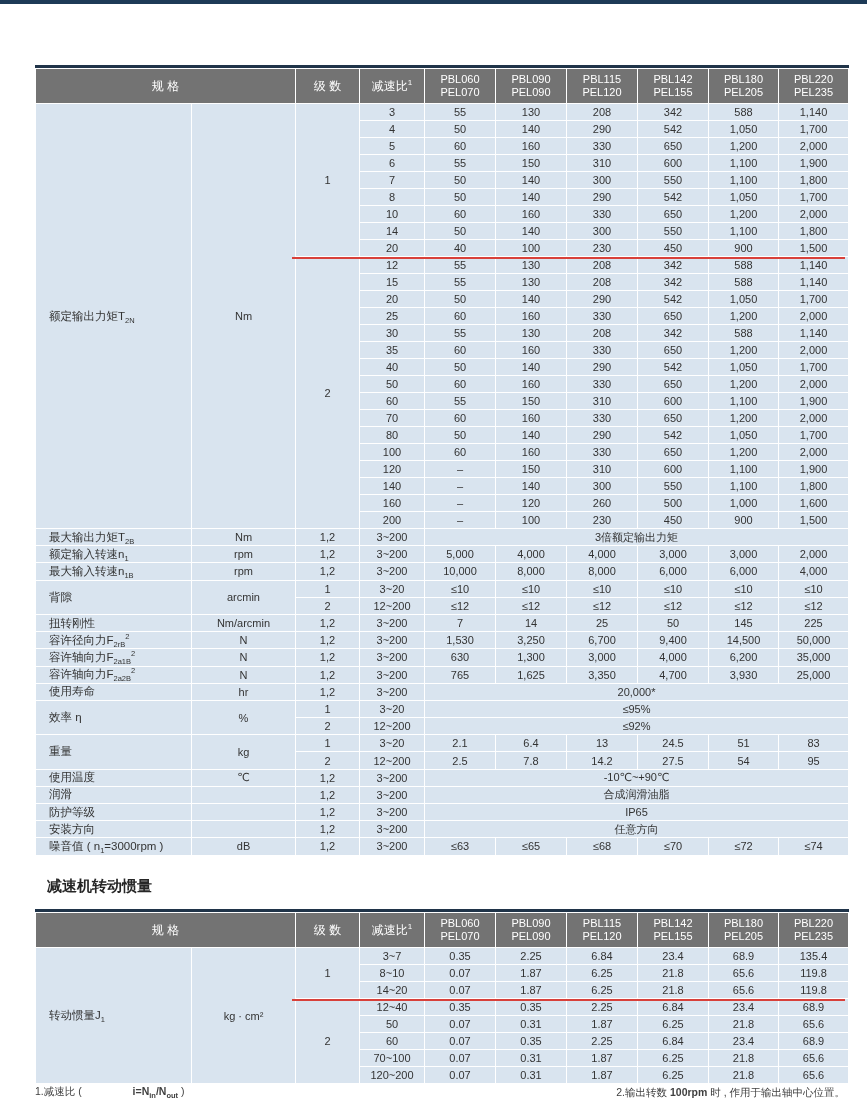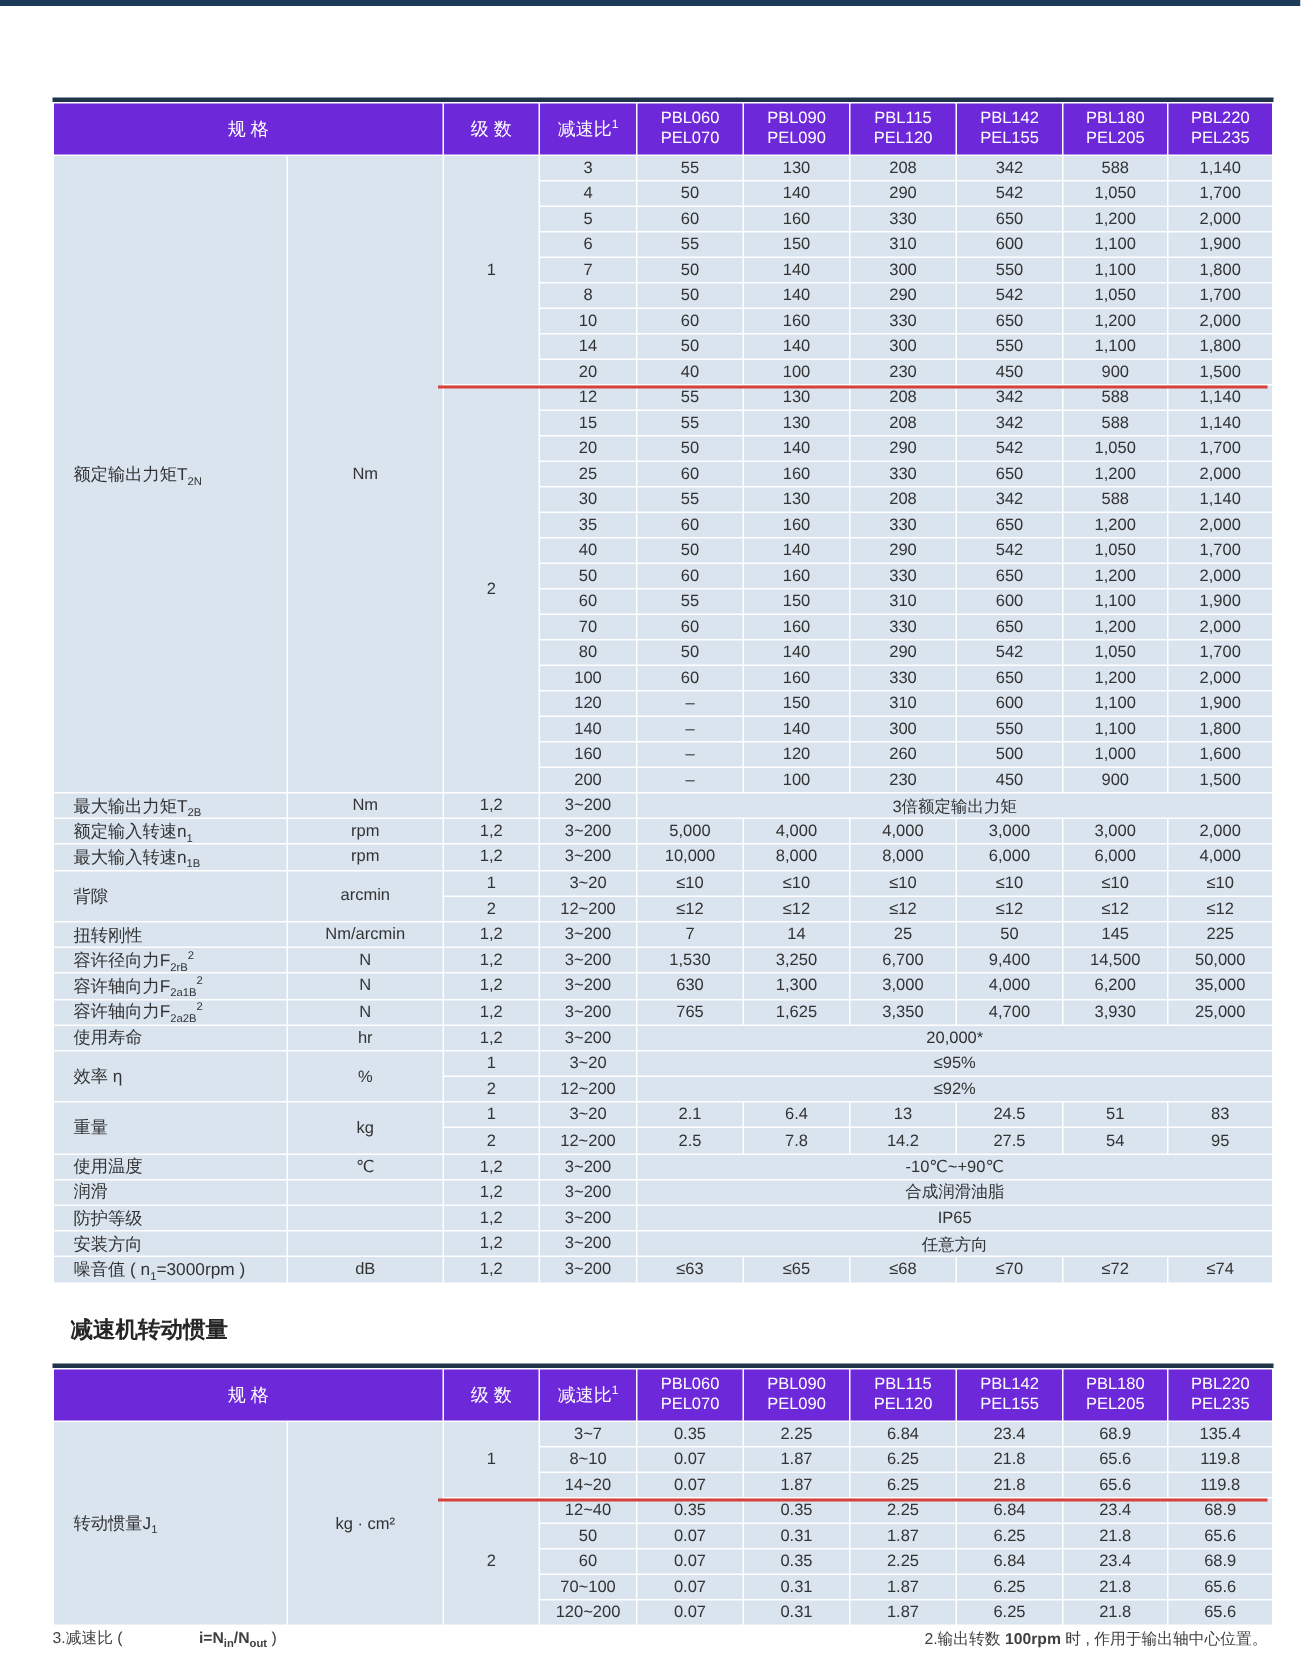--- a/index.html
+++ b/index.html
@@ -15,21 +15,21 @@
 
   table.tbl{
     position:absolute;left:35px;width:803px;
     border-collapse:separate;border-spacing:1px;table-layout:fixed;
     border-top:3px solid #203449;
   }
   #table1{top:65px;}
   #table2{top:909px;}
 
   .tbl th{
-    background:#6d28d9;color:#ffffff;font-weight:normal;font-size:12px;
+    background:#737373;color:#ffffff;font-weight:normal;font-size:12px;
     text-align:center;vertical-align:middle;padding:0;height:34px;white-space:nowrap;
   }
   .tbl th div{line-height:13px;font-size:11px;}
   .tbl td{
     background:#d9e4ef;color:#333333;font-size:11px;text-align:center;
     vertical-align:middle;padding:0;white-space:nowrap;overflow:hidden;
   }
   tr.rr td{height:16px;}
   tr.sr td{height:16.2px;}
   tr.ir td{height:16px;}
@@ -632,16 +632,16 @@
           <td>0.31</td>
           <td>1.87</td>
           <td>6.25</td>
           <td>21.8</td>
           <td>65.6</td>
         </tr>
       </tbody>
     </table>
   <div class="redline" id="redline2"></div>
 
-  <div class="fn" id="fn1"><span>3.减速比 ( </span><span style="font-weight: bold; margin-left: 48px;">i=N</span><sub style="font-weight: bold;">in</sub><span style="font-weight: bold;">/N</span><sub style="font-weight: bold;">out</sub><span> ) </span></div>
+  <div class="fn" id="fn1"><span>1.减速比 ( </span><span style="font-weight: bold; margin-left: 48px;">i=N</span><sub style="font-weight: bold;">in</sub><span style="font-weight: bold;">/N</span><sub style="font-weight: bold;">out</sub><span> ) </span></div>
   <div class="fn" id="fn2"><span>2.输出转数 </span><span style="font-weight: bold;">100rpm</span><span> 时 , 作用于输出轴中心位置。</span></div>
   <div class="fn" id="fnstar"><span>* 连续运转降低使用寿命二分之一。</span></div>
 </div>
 
 </body></html>

